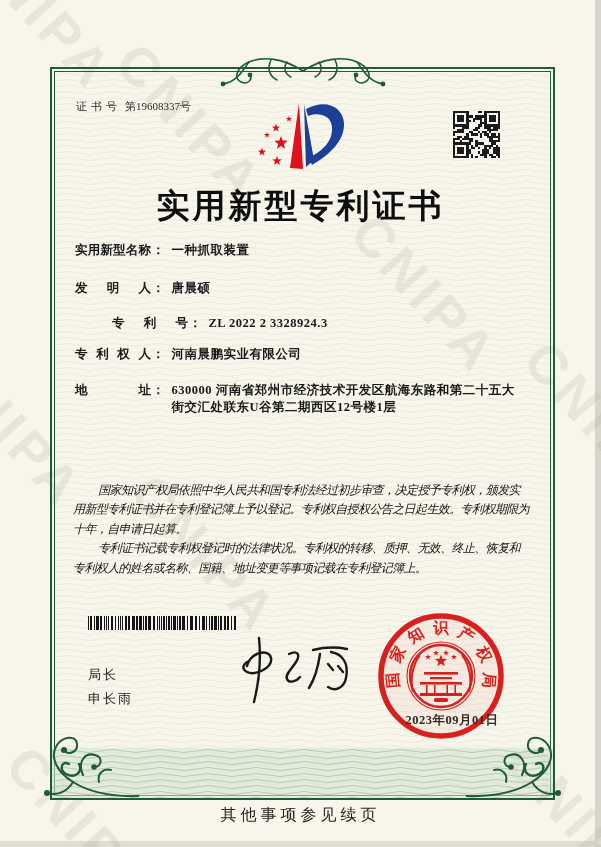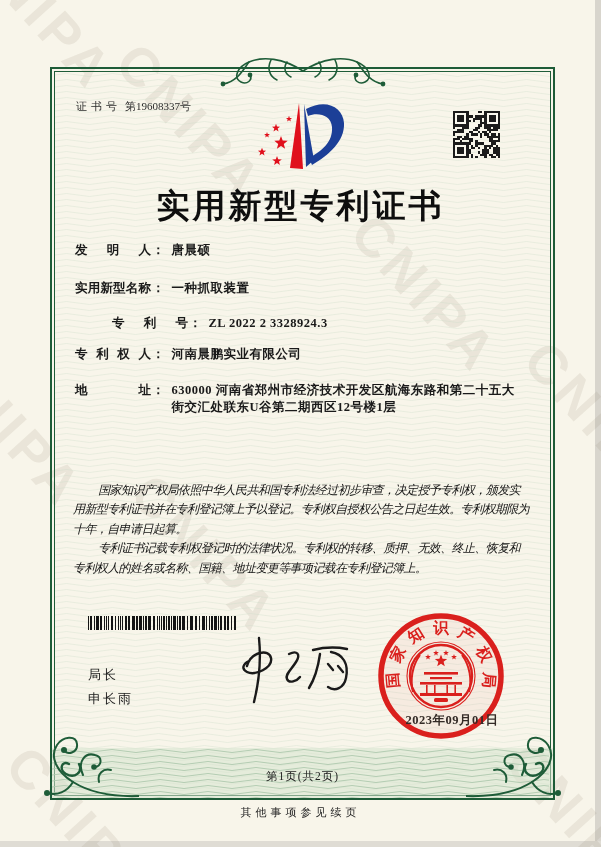--- a/index.html
+++ b/index.html
@@ -47,21 +47,21 @@
             font-size:13px;letter-spacing:2px;color:#1c1c1c;line-height:24px;}
   .sig{position:absolute;left:225px;top:630px;z-index:5;}
   .seal{position:absolute;left:365px;top:602px;width:152px;height:150px;z-index:6;}
   .seal svg{position:absolute;inset:0;opacity:.93;}
   .seal-ch{font-size:15.5px;font-weight:700;fill:var(--seal-red);text-anchor:middle;
            font-family:"DejaVu Serif","Liberation Serif",serif;}
   .seal-date{position:absolute;left:22px;top:110px;width:130px;text-align:center;font-size:12.5px;
              font-weight:700;color:#342b27;letter-spacing:.5px;z-index:7;}
   .page-info{position:absolute;left:0;right:0;bottom:14px;text-align:center;font-size:11.5px;
              letter-spacing:1px;color:#222;z-index:5;}
-  .cont{position:absolute;left:0;right:0;top:805px;text-align:center;font-size:11px;
+  .cont{position:absolute;left:0;right:0;top:805px;text-align:center;font-size:16px;
         letter-spacing:4px;color:#242424;z-index:5;}
 </style>
 </head>
 <body>
 
 <div class="page" style="--green: #1e5c38; --seal-red: #d8100e; --logo-red: #e0101c; --logo-blue: #1c3f97;">
 
   <div class="wm" style="left:40px;top:10px">CNIPA</div>
   <div class="wm" style="left:190px;top:122px">CNIPA</div>
   <div class="wm" style="left:425px;top:293px">CNIPA</div>
@@ -126,21 +126,20 @@
           <path d="M44,45 C38,32 46,22 56,25 C64,27 63,37 55,37"></path>
           <path d="M60,52 C58,44 64,38 72,40"></path>
           <path d="M30,34 C22,30 20,40 27,44 C36,49 44,42 40,34" stroke-width="2.4"></path>
           <circle cx="8" cy="63" r="2" fill="var(--green)"></circle>
           <circle cx="25" cy="20" r="2" fill="var(--green)"></circle>
           <circle cx="55" cy="37" r="1.8" fill="var(--green)"></circle>
         </g>
       </svg>
     </div>
 
-    <div class="page-info">第1页(共2页)</div>
   </div>
 
   <div class="cert-no">
     <span class="lab">证书号</span><span>第19608337号</span>
   </div>
 
   <svg class="logo" width="108" height="82" viewBox="0 0 108 82">
     <g id="logo-stars">
         <polygon points="33.0,18.8 33.8,20.9 36.0,21.0 34.3,22.4 34.9,24.6 33.0,23.3 31.1,24.6 31.7,22.4 30.0,21.0 32.2,20.9" fill="var(--logo-red)"></polygon>
         <polygon points="20.0,26.8 21.0,29.6 24.0,29.7 21.7,31.5 22.5,34.4 20.0,32.8 17.5,34.4 18.3,31.5 16.0,29.7 19.0,29.6" fill="var(--logo-red)"></polygon>
@@ -311,24 +310,24 @@
         <rect x="0" y="14" width="7" height="7"></rect>
         <rect x="1" y="15" width="5" height="5" fill="#faf8ef"></rect>
         <rect x="2" y="16" width="3" height="3"></rect>
       </g>
   </svg>
 
   <div class="title">实用新型专利证书</div>
 
   <div class="fields">
     <div class="fld-row">
+      <span class="lbl">实用新型名称</span><span class="cl">：</span><span class="val">一种抓取装置</span>
+    </div>
+    <div class="fld-row">
       <span class="lbl">发明人</span><span class="cl">：</span><span class="val">唐晨硕</span>
-    </div>
-    <div class="fld-row">
-      <span class="lbl">实用新型名称</span><span class="cl">：</span><span class="val">一种抓取装置</span>
     </div>
     <div class="fld-row">
       <span class="lbl">专利号</span><span class="cl">：</span><span class="val">ZL 2022 2 3328924.3</span>
     </div>
     <div class="fld-row">
       <span class="lbl">专利权人</span><span class="cl">：</span><span class="val">河南晨鹏实业有限公司</span>
     </div>
     <div class="fld-row">
       <span class="lbl">地址</span><span class="cl">：</span><span class="val addr">630000 河南省郑州市经济技术开发区航海东路和第二十五大街交汇处联东U谷第二期西区12号楼1层</span>
     </div>

